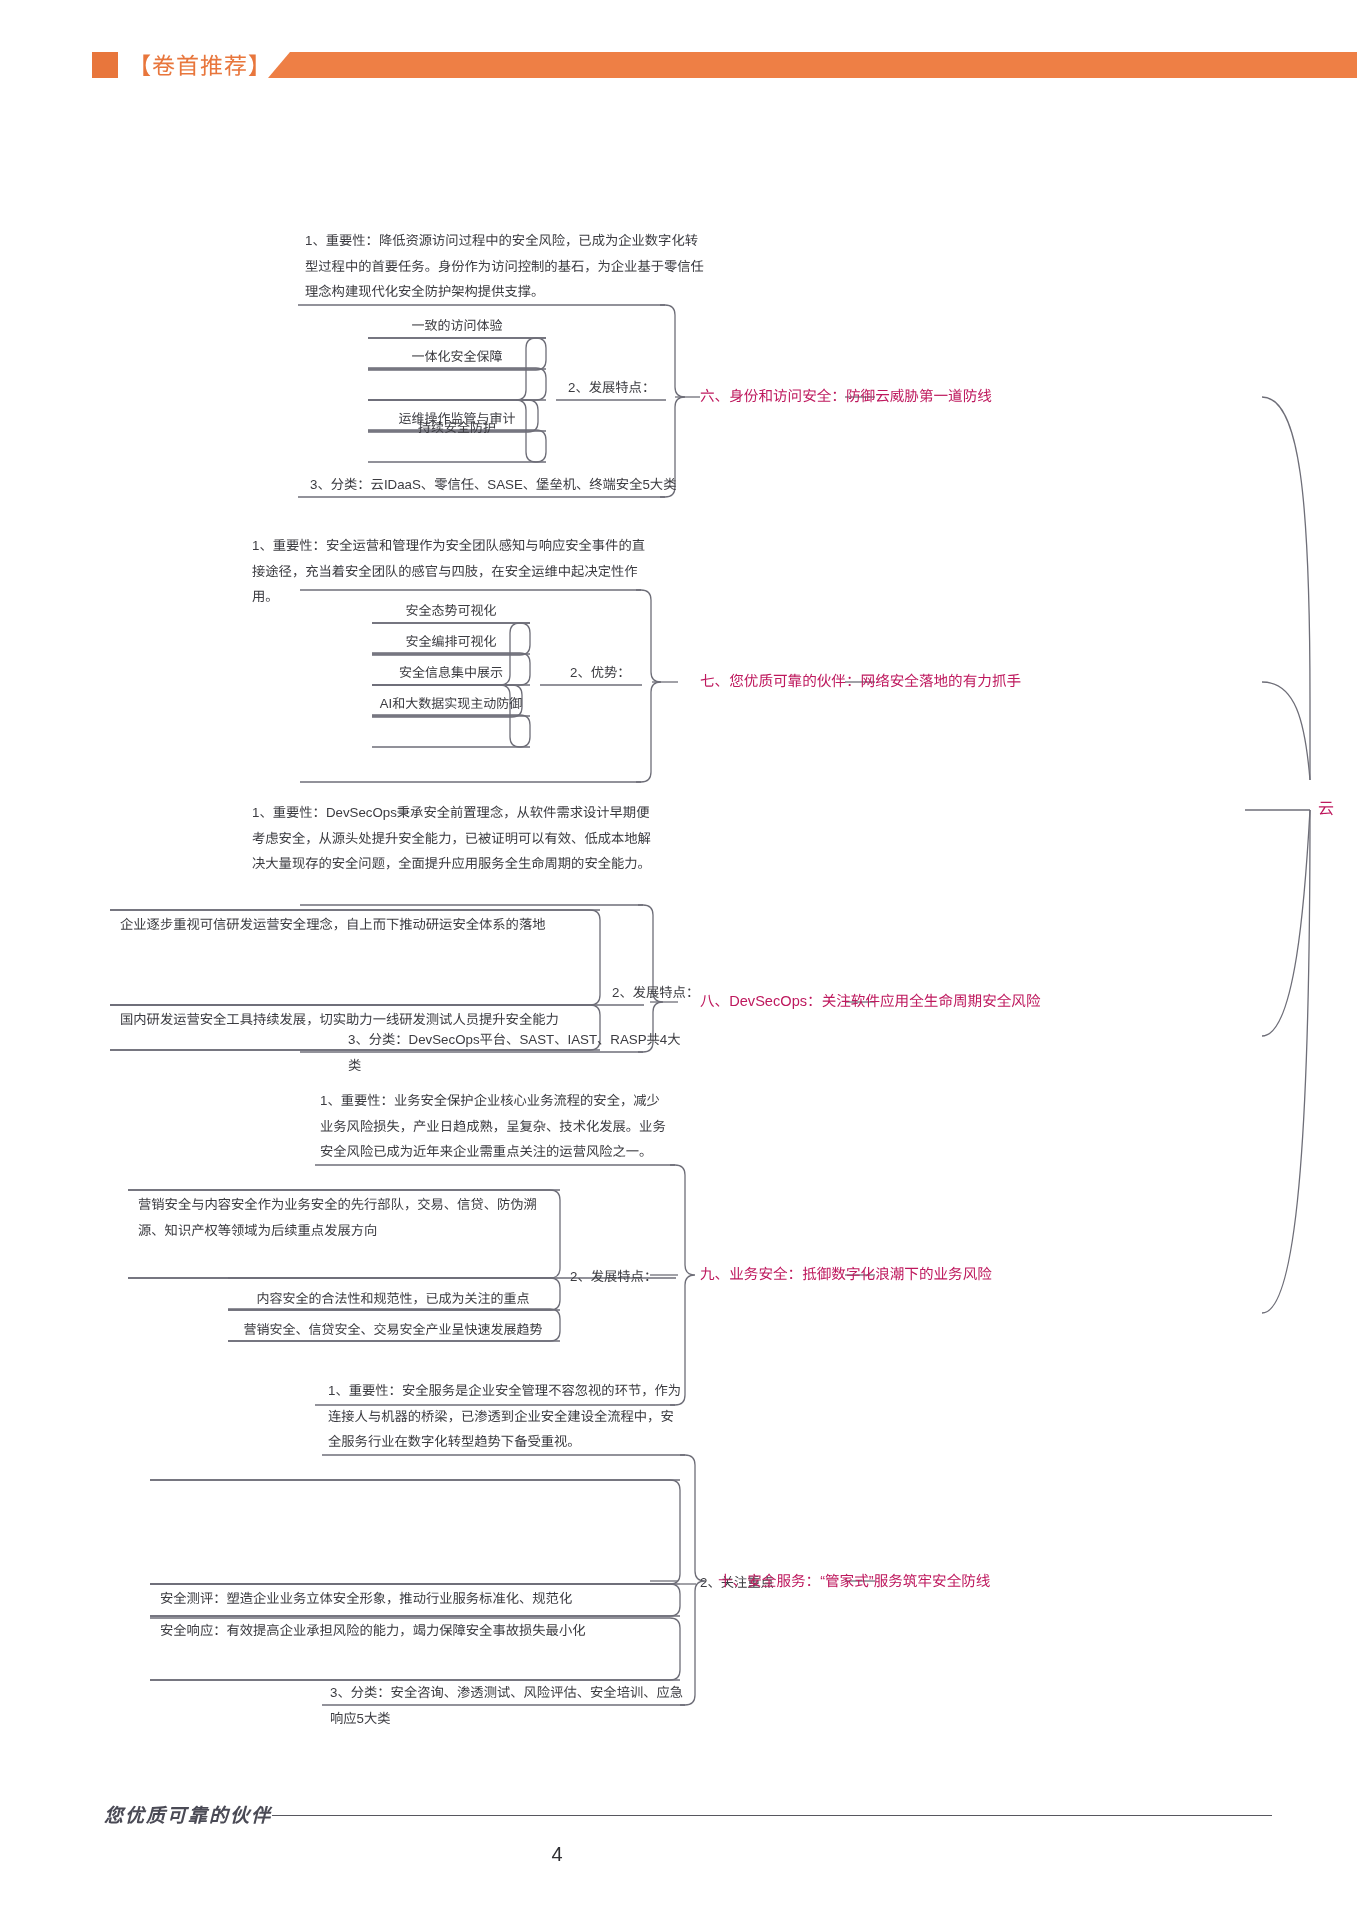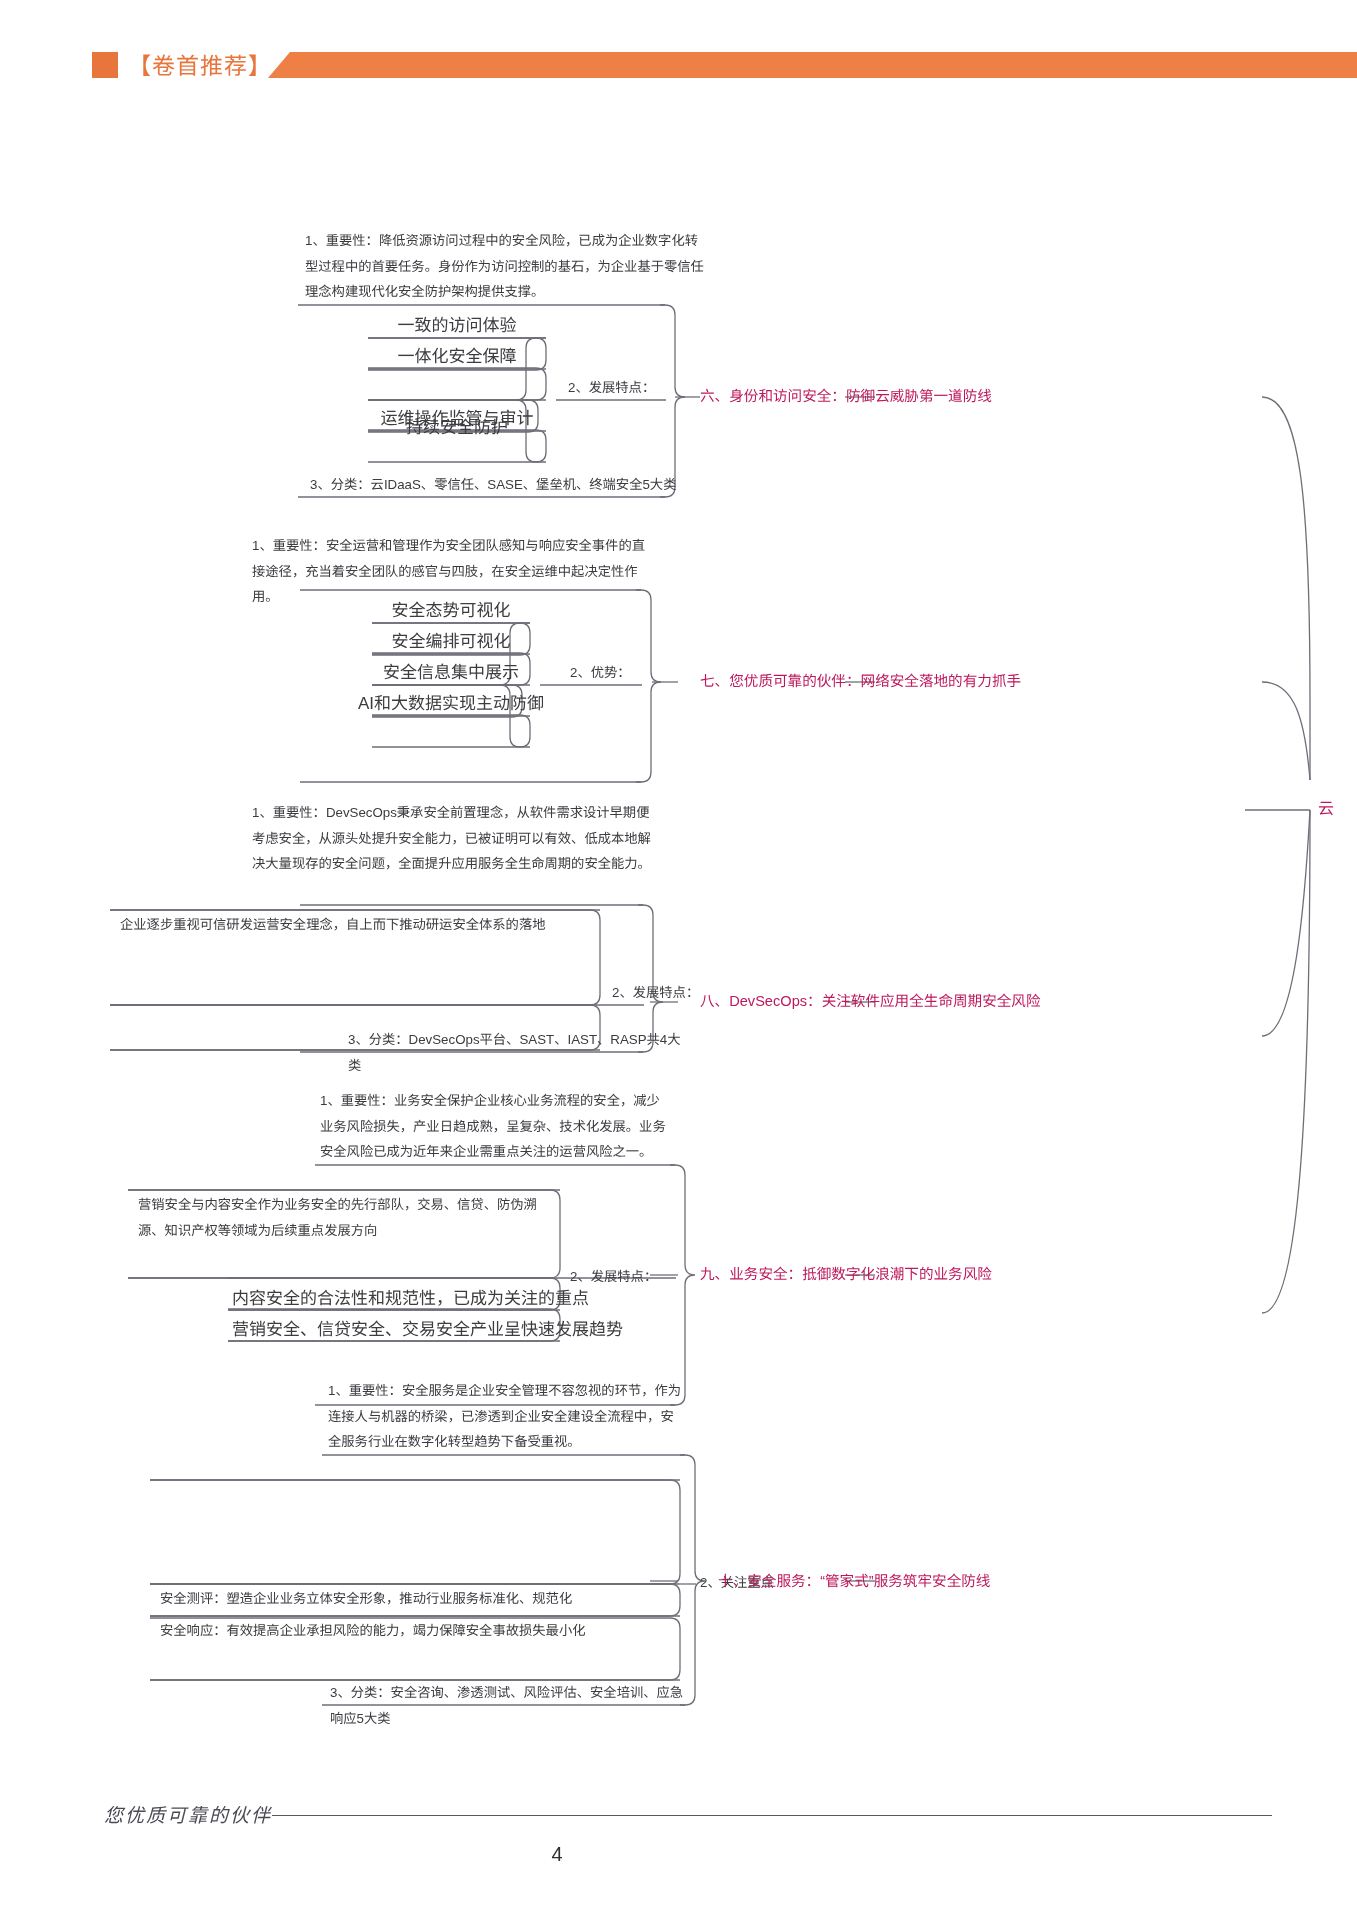--- a/index.html
+++ b/index.html
@@ -16,27 +16,27 @@
 
   
   .header{position:absolute;left:0;top:48px;width:100%;height:34px;}
   .hdr-square{position:absolute;left:92px;top:4px;width:26px;height:26px;background:#e8763c;}
   .hdr-label{position:absolute;left:128px;top:-1px;font-size:23px;color:#e8763c;letter-spacing:1px;white-space:nowrap;font-weight:400;}
   .hdr-bar{position:absolute;left:268px;top:4px;right:0;height:26px;background:#ee7f45;
            clip-path:polygon(22px 0,100% 0,100% 100%,0 100%);}
   .desc{position:absolute;font-size:13.3px;line-height:25.5px;color:#3b3b40;}
   .title{position:absolute;font-size:14.6px;line-height:22px;color:#be185d;white-space:nowrap;text-align:center;}
   .sub{position:absolute;font-size:13.3px;line-height:22px;color:#3b3b40;white-space:nowrap;}
-  .leaf{position:absolute;font-size:17px;line-height:22px;color:#3b3b40;white-space:nowrap;text-align:center;}
+  .leaf{position:absolute;font-size:13px;line-height:22px;color:#3b3b40;white-space:nowrap;text-align:center;}
   .leaf-l{position:absolute;font-size:13.3px;line-height:25.5px;color:#3b3b40;}
   svg.lines{position:absolute;left:0;top:0;width:1357px;height:1920px;pointer-events:none;}
 
   
   .footer-slogan{position:absolute;left:104px;top:1800px;font-size:19px;
-      font-family:"DejaVu Serif","Liberation Serif",serif;font-style:italic;font-weight:400;color:#4a4a55;letter-spacing:2px;}
+      font-family:"DejaVu Serif","Liberation Serif",serif;font-style:italic;font-weight:700;color:#4a4a55;letter-spacing:2px;}
   .footer-rule{position:absolute;left:272px;top:1815px;width:1000px;height:1px;background:#57575f;}
   .page-num{position:absolute;left:0;top:1843px;width:1114px;text-align:center;font-size:20px;color:#2f2f33;}
 </style>
 </head>
 <body>
 
 <div class="page">
 
   <div class="header">
     <div class="hdr-square"></div>
@@ -156,20 +156,21 @@
   <div class="leaf" style="left:358px;top:693px;width:186px;">AI和大数据实现主动防御</div>
 
   <div class="sub" style="left:570px;top:662px;">2、优势：</div>
 
 
   <div class="title" style="left:700px;top:670px;">七、您优质可靠的伙伴：网络安全落地的有力抓手</div>
 
   <div class="desc" style="left:252px;top:800px;width:402px;">1、重要性：DevSecOps秉承安全前置理念，从软件需求设计早期便考虑安全，从源头处提升安全能力，已被证明可以有效、低成本地解决大量现存的安全问题，全面提升应用服务全生命周期的安全能力。</div>
 
   <div class="leaf-l" style="left:120px;top:912px;width:470px;">企业逐步重视可信研发运营安全理念，自上而下推动研运安全体系的落地</div>
+  <div class="leaf-l" style="left:120px;top:1007px;width:470px;">国内研发运营安全工具持续发展，切实助力一线研发测试人员提升安全能力</div>
 
   <div class="sub" style="left:612px;top:982px;">2、发展特点：</div>
 
   <div class="desc" style="left:348px;top:1027px;width:340px;">3、分类：DevSecOps平台、SAST、IAST、RASP共4大类</div>
 
   <div class="title" style="left:700px;top:990px;">八、DevSecOps：关注软件应用全生命周期安全风险</div>
 
   <div class="desc" style="left:320px;top:1088px;width:352px;">1、重要性：业务安全保护企业核心业务流程的安全，减少业务风险损失，产业日趋成熟，呈复杂、技术化发展。业务安全风险已成为近年来企业需重点关注的运营风险之一。</div>
 
   <div class="leaf-l" style="left:138px;top:1192px;width:420px;">营销安全与内容安全作为业务安全的先行部队，交易、信贷、防伪溯源、知识产权等领域为后续重点发展方向</div>

